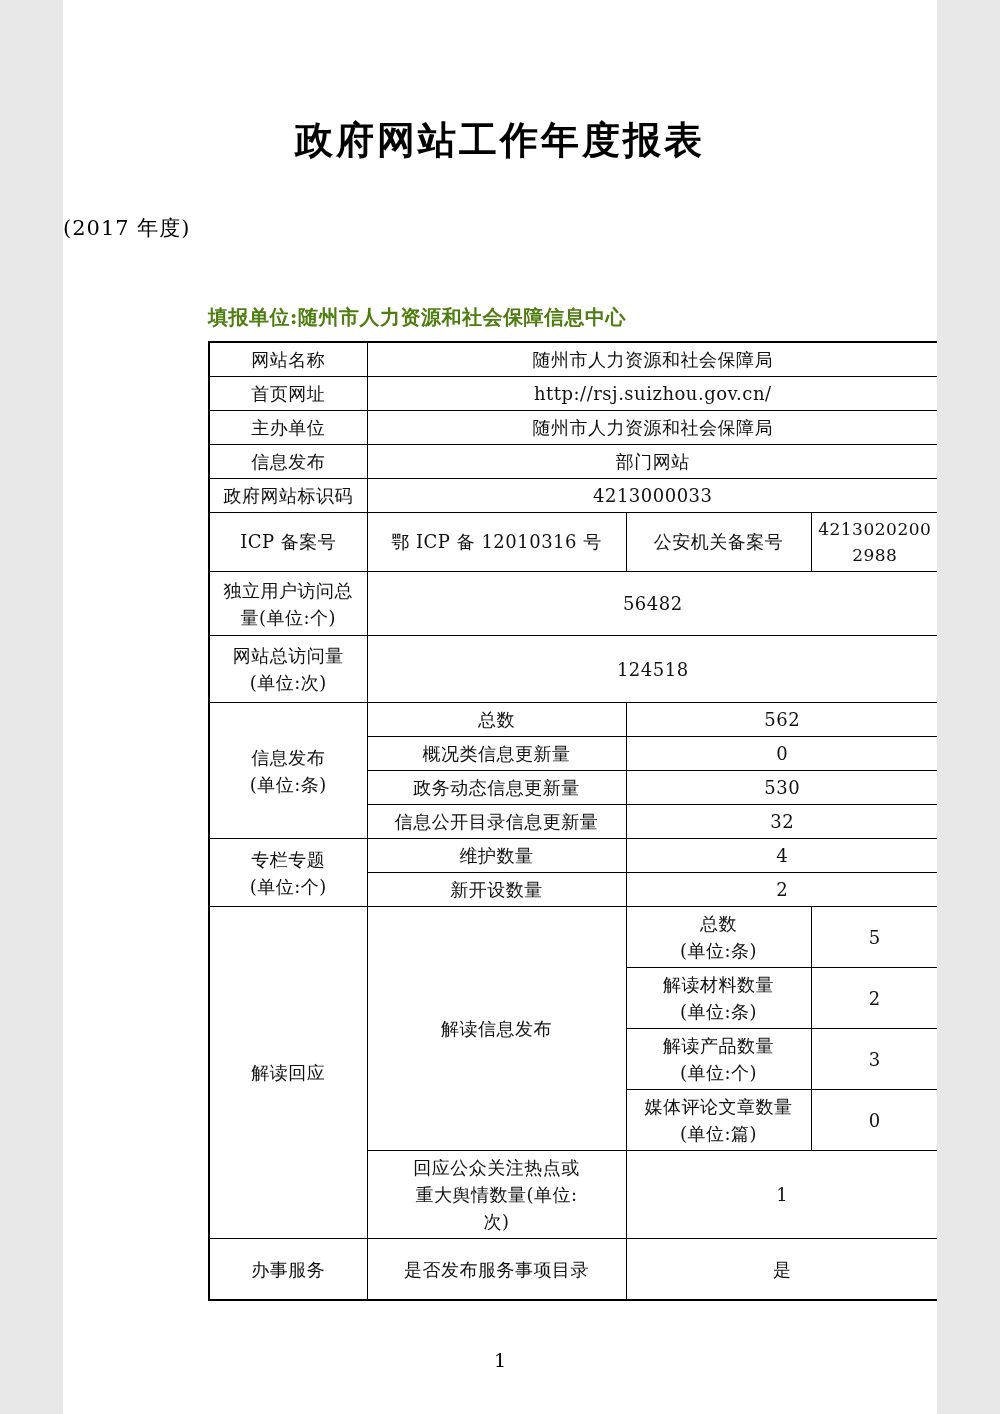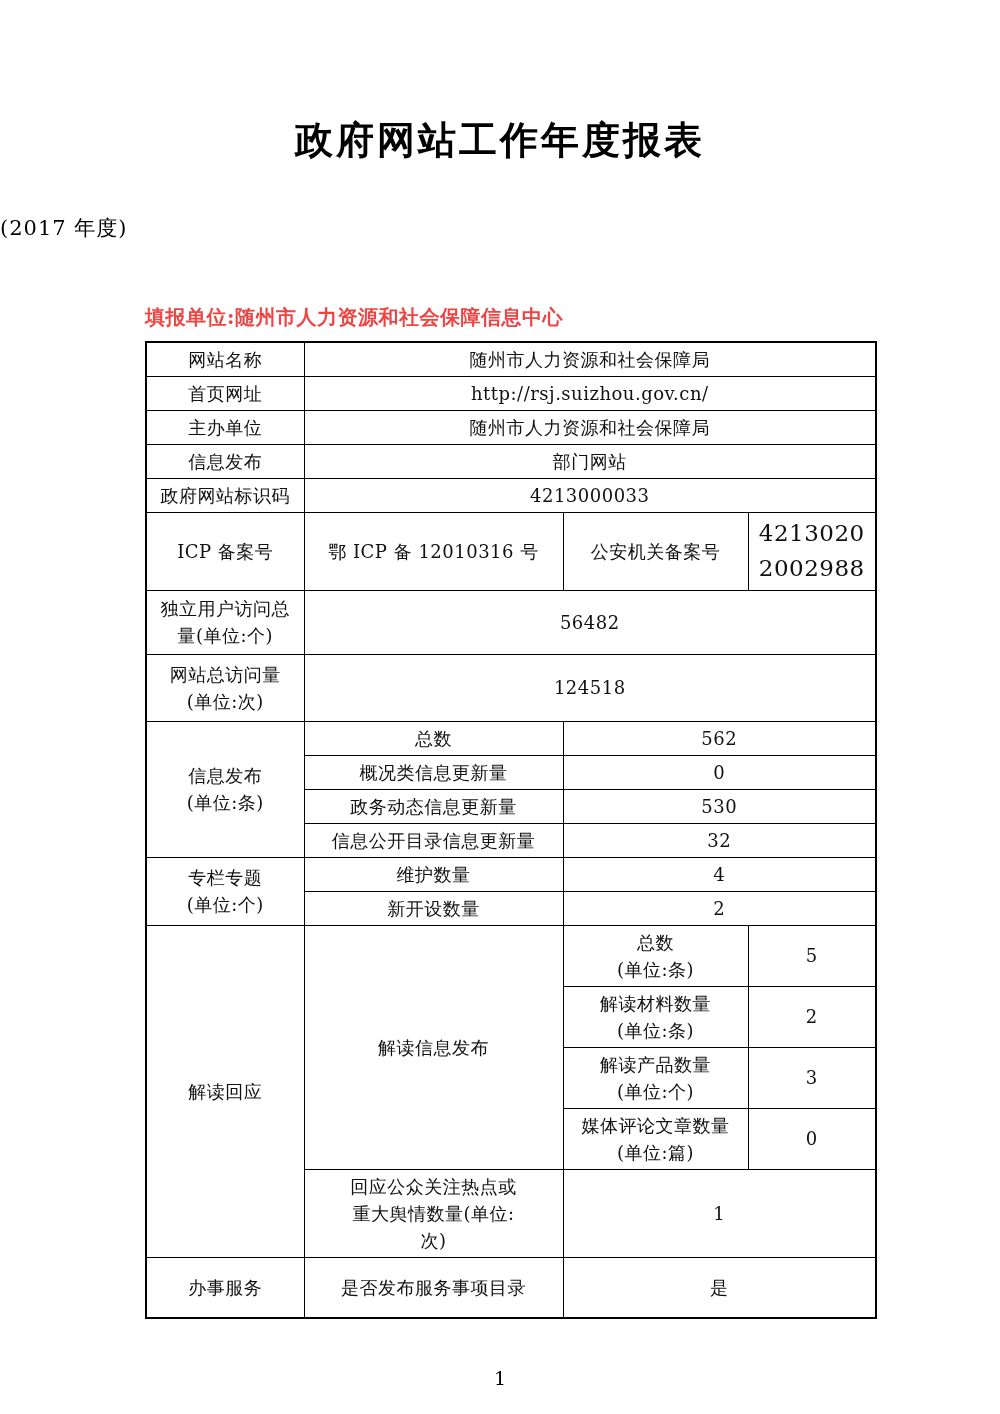--- a/index.html
+++ b/index.html
@@ -1,49 +1,49 @@
 <!DOCTYPE html>
 <html><head>
 <meta charset="utf-8">
 <style>
   html,body{margin:0;padding:0;background:#e8e8e8;}
   .page{
-    width:1000px;height:1414px;background:#ffffff;color:#111;
+    width:874px;height:1414px;background:#ffffff;color:#111;
     position:relative;margin:0 auto;overflow:hidden;
     font-family:"DejaVu Serif","Liberation Serif",serif;
   }
   .title{
     margin:0;padding-top:118px;text-align:center;
     font-family:"DejaVu Sans","Liberation Sans",sans-serif;
     font-size:38px;font-weight:700;letter-spacing:3px;line-height:1.2;color:#000;
   }
   .subtitle{
     margin-top:50px;font-size:21px;letter-spacing:1px;color:#000;
   }
   .unit-line{
     margin:62px 0 10px 145px;font-size:20px;font-weight:700;
-    letter-spacing:0.5px;color:#ef4444;
+    letter-spacing:0.5px;color:#4d7c0f;
   }
   table.report{
     margin-left:145px;border-collapse:collapse;table-layout:fixed;
     width:730px;border:2px solid #000;
   }
   table.report td{
     border:1px solid #000;text-align:center;vertical-align:middle;
     font-size:18px;line-height:1.5;letter-spacing:0.5px;color:#111;
     padding:3px 4px;overflow:hidden;
   }
   td.ml{white-space:pre-line;}
   tr.rh34{height:34px;} tr.rh59{height:59px;} tr.rh64{height:64px;}
   tr.rh67{height:67px;} tr.rh33{height:33px;} tr.rh58{height:58px;}
   tr.rh86{height:86px;} tr.rh61{height:61px;}
   td.bottom-align{vertical-align:bottom;padding-bottom:8px;}
   .wrapnum{
     display:inline-block;max-width:7.1em;word-break:break-all;
-    font-size:23px;line-height:1.55;vertical-align:middle;
+    font-size:17px;line-height:1.55;vertical-align:middle;
   }
   .page-number{
     margin-top:48px;text-align:center;font-size:19px;color:#000;
   }
 </style>
 </head>
 <body>
 
 <div class="page">
 

